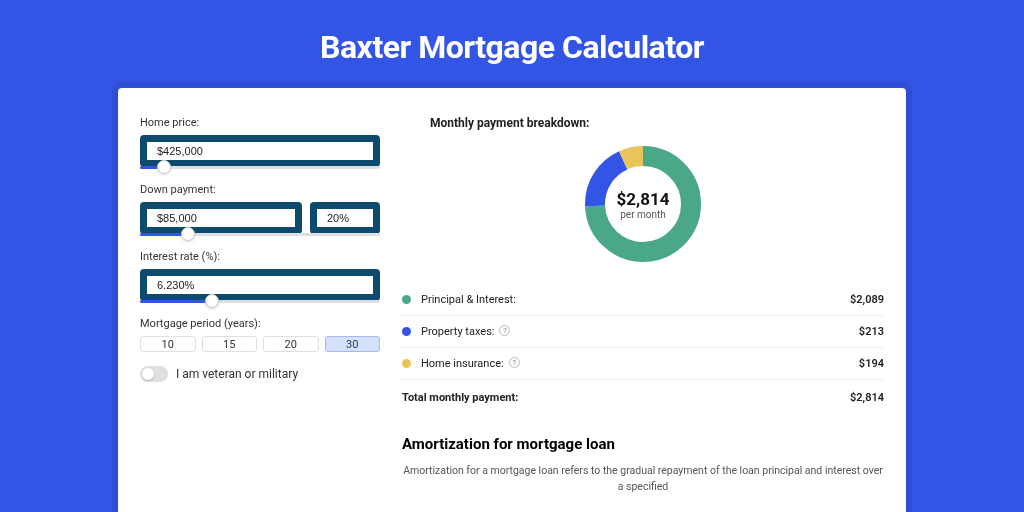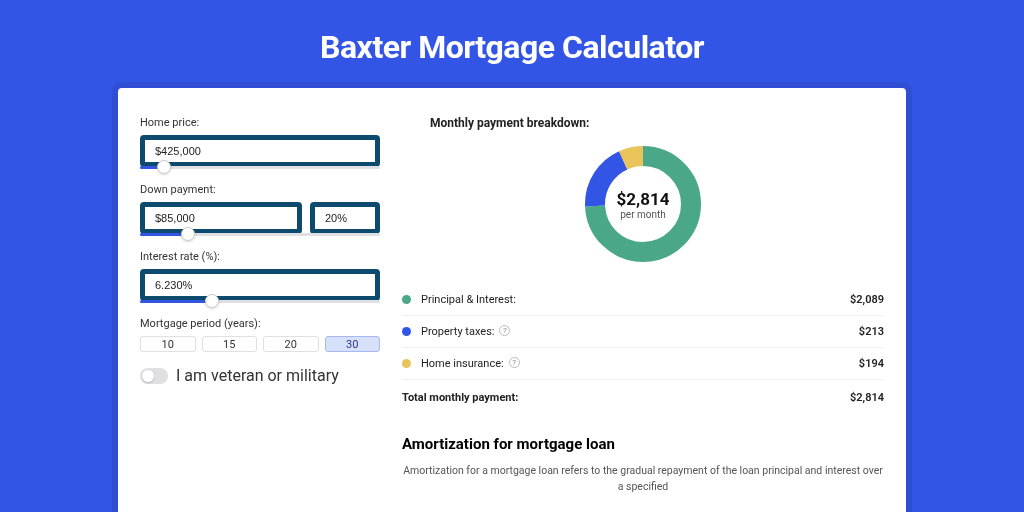--- a/index.html
+++ b/index.html
@@ -29,21 +29,21 @@
 
   .left { width: 240px; flex: 0 0 240px; }
   .right { flex: 1; }
 
   .field { margin-bottom: 14px; }
   .label { font-size: 11px; color: #333; margin-bottom: 6px; display: block; }
 
   .input {
     width: 100%;
     height: 32px;
-    border: 5px solid #0c4a6e;
+    border: 7px solid #0c4a6e;
     border-radius: 4px;
     padding: 0 10px;
     font-size: 11px;
     color: #222;
     background: #fff;
   }
 
   .slider-track {
     height: 3px;
     background: #e0e0e4;
@@ -100,21 +100,21 @@
   }
   .toggle::after {
     content: "";
     position: absolute;
     width: 12px; height: 12px;
     background: #fff;
     border-radius: 50%;
     top: 2px; left: 2px;
     box-shadow: 0 1px 2px rgba(0,0,0,0.2);
   }
-  .toggle-label { font-size: 16px; color: #333; }
+  .toggle-label { font-size: 12px; color: #333; }
 
   .section-title { font-size: 12px; font-weight: 700; color: #222; margin-bottom: 12px; padding-left: 28px; }
 
   .donut-wrap { display: flex; justify-content: center; margin: 8px 0 18px; }
   .donut { position: relative; width: 124px; height: 124px; }
   .donut svg { transform: rotate(-90deg); }
   .donut-center {
     position: absolute; inset: 0;
     display: flex; flex-direction: column;
     align-items: center; justify-content: center;

